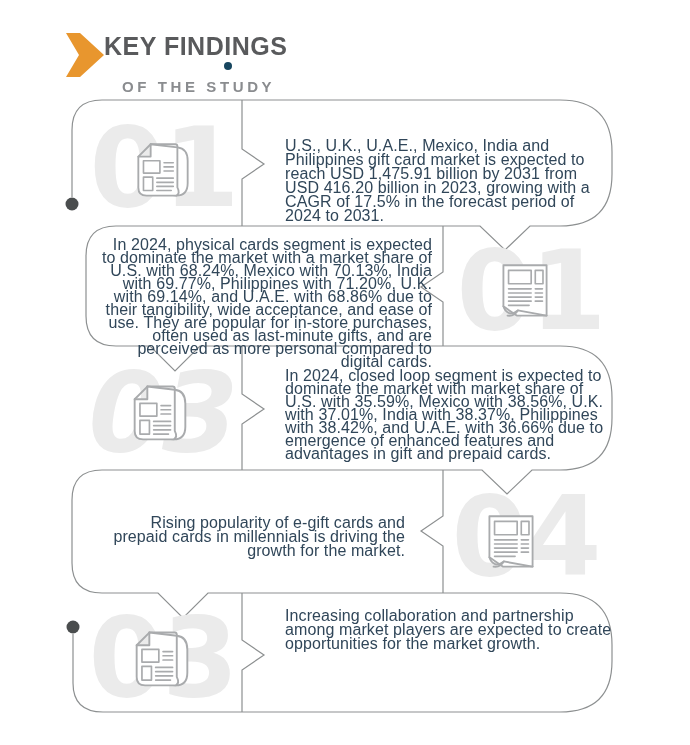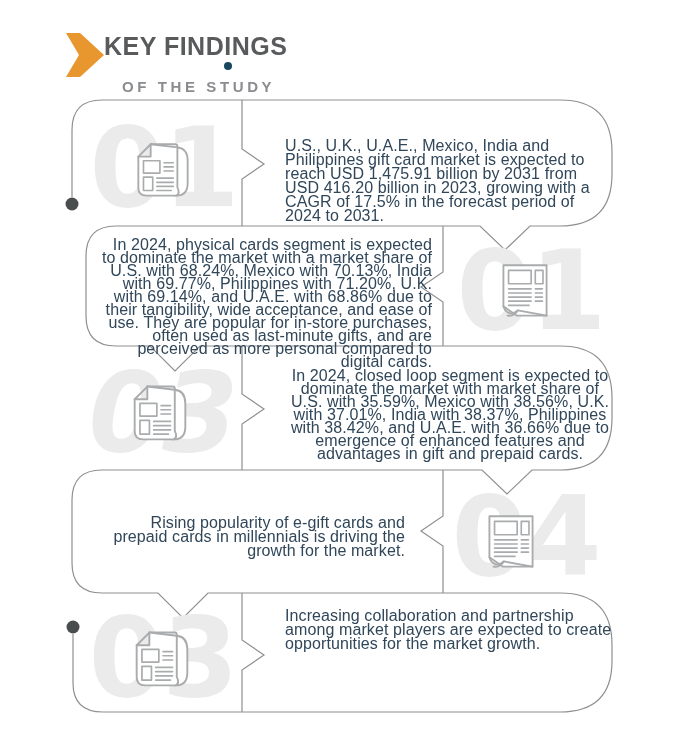--- a/index.html
+++ b/index.html
@@ -40,21 +40,21 @@
   .i3{left:122px;top:376px;}
   .i4{left:474px;top:508px;}
   .i5{left:124px;top:622px;}
   
   .txt{
     position:absolute;color:#304659;font-size:16px;line-height:13.4px;
     letter-spacing:.1px;
   }
   .t1{left:285px;top:139px;width:325px;text-align:left;line-height:14px;}
   .t2{left:96px; top:238px;width:336px;text-align:right;line-height:13px;}
-  .t3{left:285px;top:369px;width:330px;text-align:center;line-height:13px;}
+  .t3{left:285px;top:369px;width:330px;text-align:left;line-height:13px;}
   .t4{left:108px;top:516px;width:297px;text-align:right;line-height:14px;}
   .t5{left:285px;top:609px;width:330px;text-align:left;line-height:14px;}
 </style>
 </head>
 <body>
 
 <div id="canvas">
 
   <svg class="bg" width="690" height="745" viewBox="0 0 690 745" aria-hidden="true">
     <g fill="none" stroke="#8d9091" stroke-width="1.2">

